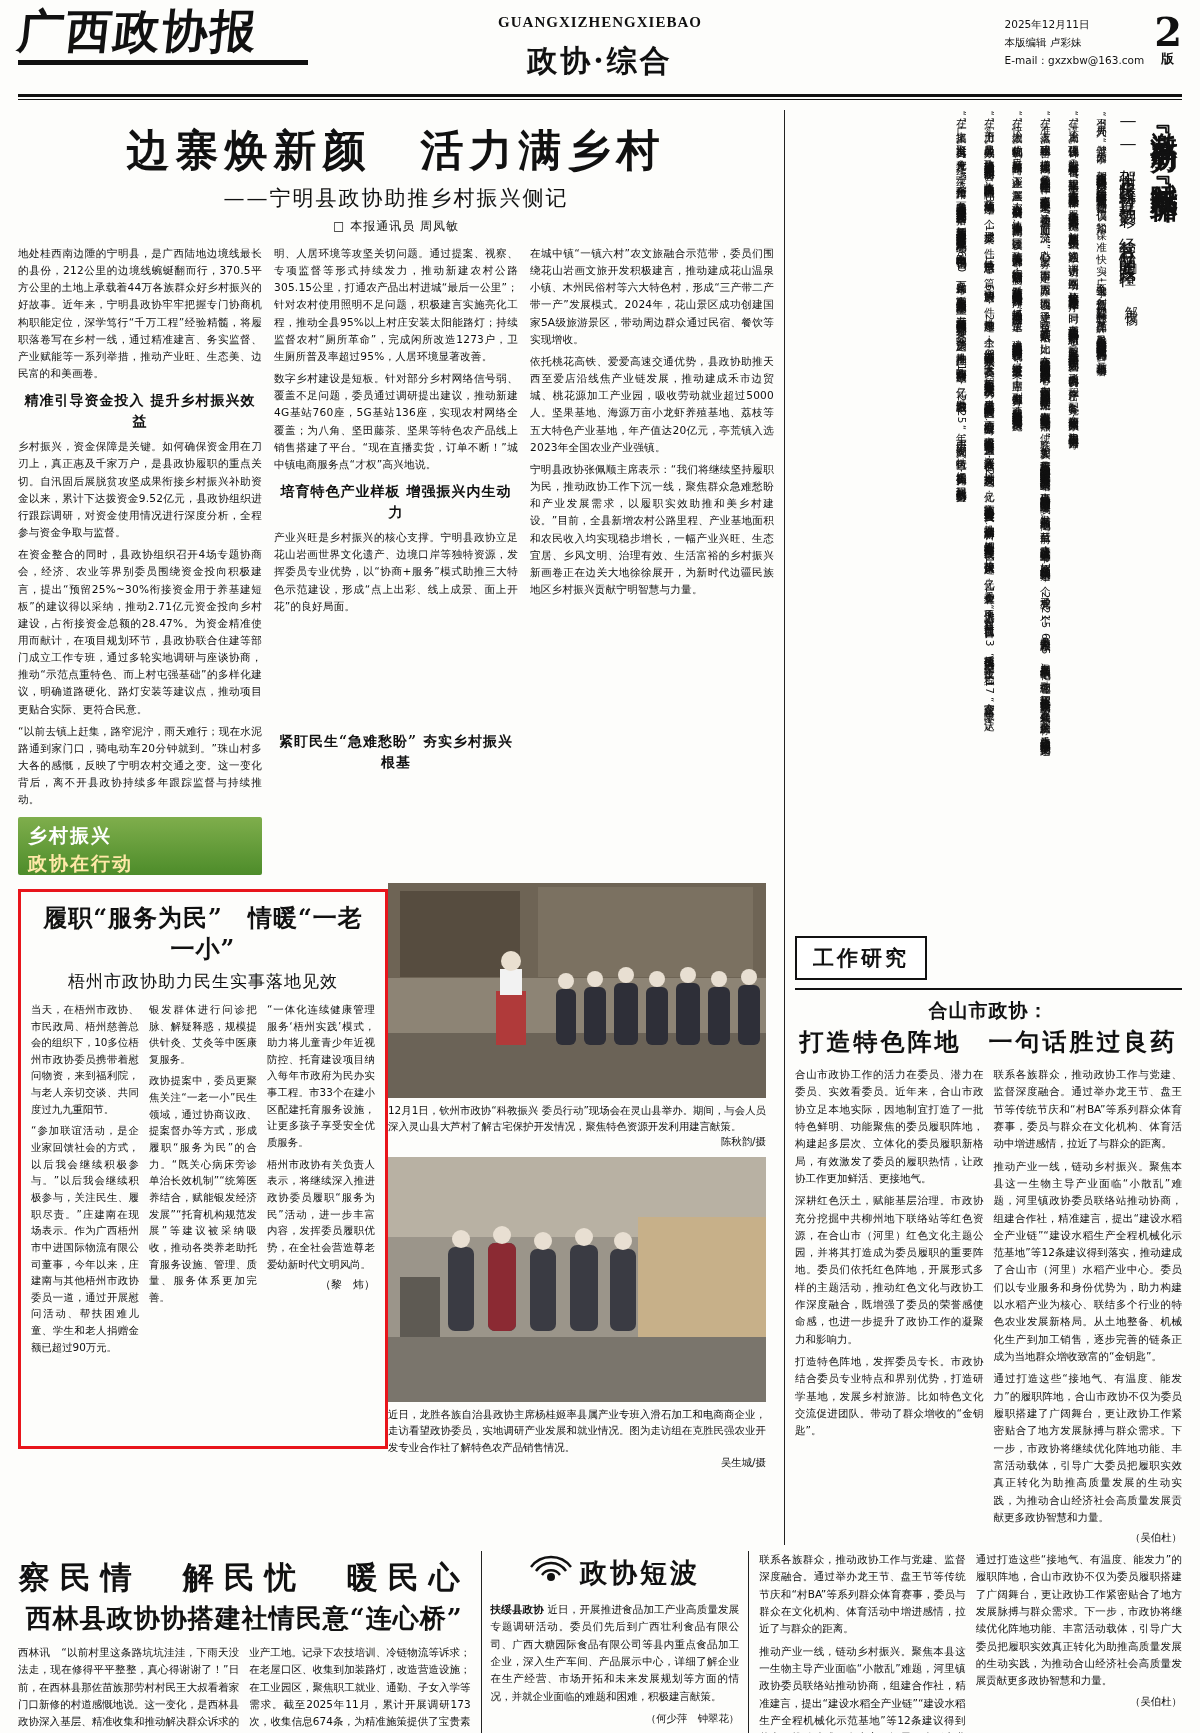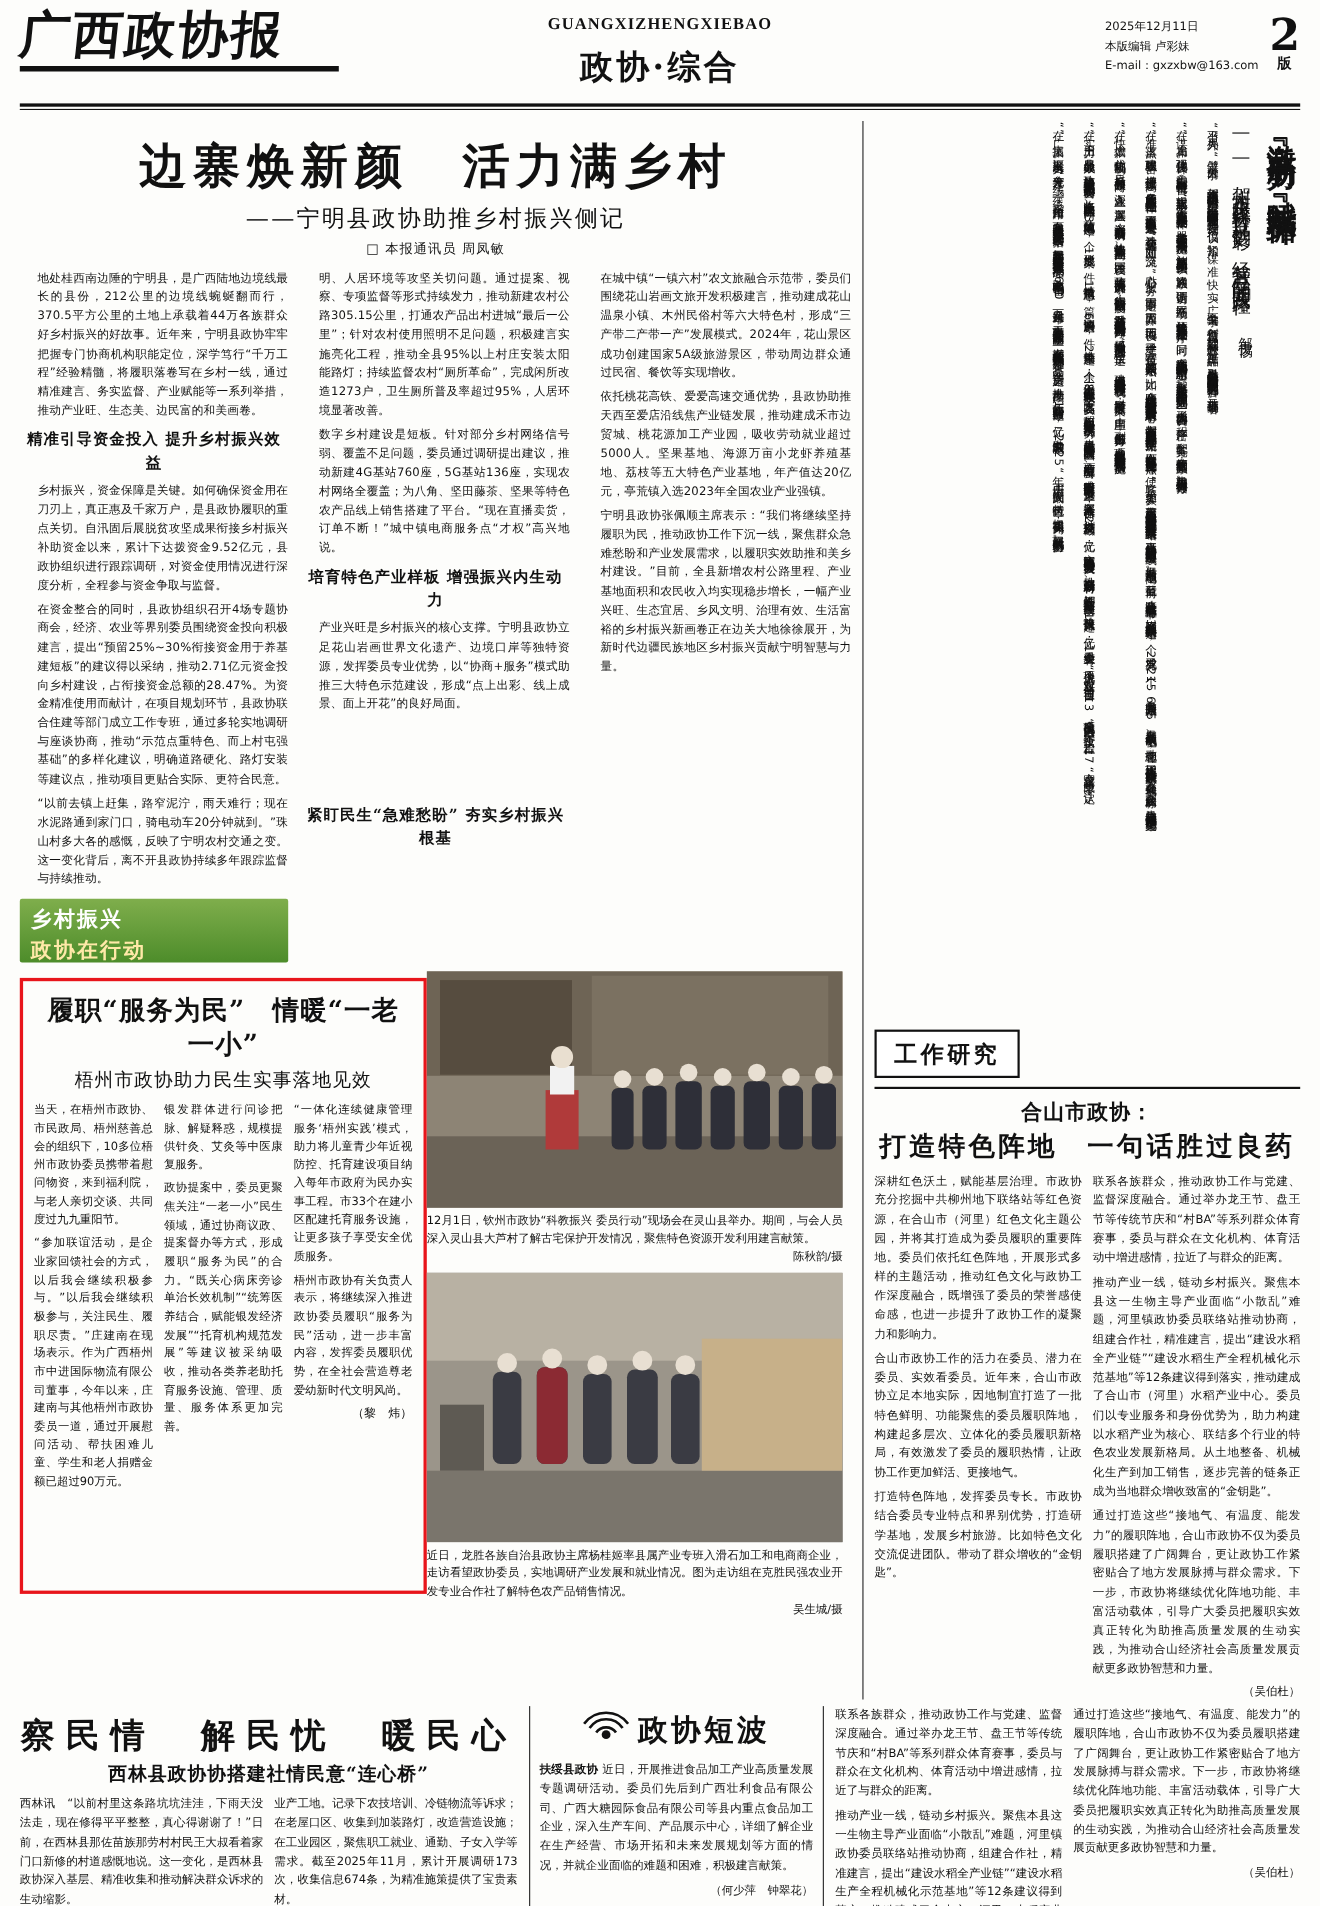--- a/index.html
+++ b/index.html
@@ -64,21 +64,21 @@
   }
   .byline { text-align:center; font-size:12px; letter-spacing:1px; margin-bottom:10px; }
 
   .cols3 { display:flex; gap:12px; }
   .col { width:calc((100% - 24px)/3); }
   .col p, .col .txt {
     font-size:10.6px;
     line-height:1.62;
     text-align:justify;
     text-justify:inter-ideograph;
-    margin:0 0 5px 16px;
+    margin:0 0 5px 0;
     letter-spacing:0.2px;
   }
   .subhd {
     text-align:center;
     font-family:"DejaVu Serif", serif;
     font-weight:bold;
     font-size:14px;
     line-height:1.5;
     margin:8px 0 6px 0;
     letter-spacing:1px;
@@ -175,21 +175,21 @@
   .cols2 .c { width:calc((100% - 10px)/2); }
   .cols2 p { font-size:10.5px; line-height:1.65; text-align:justify; margin:0 0 5px 0; }
 
   
   .bottom-wrap { display:flex; gap:10px; padding:6px 4px 0 4px; }
   .bl { width:455px; }
   .bm { width:270px; border-left:1px solid #222; border-right:1px solid #222; padding:0 9px; }
   .br { width:425px; }
 
   .b-title { font-family:"DejaVu Serif", serif; font-weight:bold; font-size:31px; letter-spacing:10px; text-align:center; margin:6px 0 2px;}
-  .b-sub { font-family:"DejaVu Serif", serif; font-weight:bold; font-size:17px; letter-spacing:1px; text-align:center; margin:0 0 8px;}
+  .b-sub { font-family:"DejaVu Serif", serif; font-weight:bold; font-size:26px; letter-spacing:1px; text-align:center; margin:0 0 8px;}
 
   .shortwave {
     display:flex; align-items:flex-start; justify-content:center; gap:8px;
     margin:4px 0 10px 0;
   }
   .shortwave .sw-text { font-family:"DejaVu Serif", serif; font-weight:bold; font-size:27px; letter-spacing:3px; }
   .sw-icon { width:42px; height:30px; position:relative; }
 
   .news-item { font-size:10.5px; line-height:1.65; text-align:justify; margin:0 0 7px 0; }
   .news-item .lead { font-family:"DejaVu Serif", serif; font-weight:bold; }
@@ -383,22 +383,22 @@
       <div style="text-align:left;">
         <div class="work-study">工作研究</div>
       </div>
 
       <div class="hr-b"></div>
 
       <div class="hs-title">合山市政协：</div>
       <div class="hs-title2">打造特色阵地　一句话胜过良药</div>
       <div class="cols2">
         <div class="c">
+          <p>合山市政协工作的活力在委员、潜力在委员、实效看委员。近年来，合山市政协立足本地实际，因地制宜打造了一批特色鲜明、功能聚焦的委员履职阵地，构建起多层次、立体化的委员履职新格局，有效激发了委员的履职热情，让政协工作更加鲜活、更接地气。</p>
           <p>深耕红色沃土，赋能基层治理。市政协充分挖掘中共柳州地下联络站等红色资源，在合山市（河里）红色文化主题公园，并将其打造成为委员履职的重要阵地。委员们依托红色阵地，开展形式多样的主题活动，推动红色文化与政协工作深度融合，既增强了委员的荣誉感使命感，也进一步提升了政协工作的凝聚力和影响力。</p>
-          <p>合山市政协工作的活力在委员、潜力在委员、实效看委员。近年来，合山市政协立足本地实际，因地制宜打造了一批特色鲜明、功能聚焦的委员履职阵地，构建起多层次、立体化的委员履职新格局，有效激发了委员的履职热情，让政协工作更加鲜活、更接地气。</p>
           <p>打造特色阵地，发挥委员专长。市政协结合委员专业特点和界别优势，打造研学基地，发展乡村旅游。比如特色文化交流促进团队。带动了群众增收的“金钥匙”。</p>
         </div>
         <div class="c">
           <p>联系各族群众，推动政协工作与党建、监督深度融合。通过举办龙王节、盘王节等传统节庆和“村BA”等系列群众体育赛事，委员与群众在文化机构、体育活动中增进感情，拉近了与群众的距离。</p>
           <p>推动产业一线，链动乡村振兴。聚焦本县这一生物主导产业面临“小散乱”难题，河里镇政协委员联络站推动协商，组建合作社，精准建言，提出“建设水稻全产业链”“建设水稻生产全程机械化示范基地”等12条建议得到落实，推动建成了合山市（河里）水稻产业中心。委员们以专业服务和身份优势为，助力构建以水稻产业为核心、联结多个行业的特色农业发展新格局。从土地整备、机械化生产到加工销售，逐步完善的链条正成为当地群众增收致富的“金钥匙”。</p>
           <p>通过打造这些“接地气、有温度、能发力”的履职阵地，合山市政协不仅为委员履职搭建了广阔舞台，更让政协工作紧密贴合了地方发展脉搏与群众需求。下一步，市政协将继续优化阵地功能、丰富活动载体，引导广大委员把履职实效真正转化为助推高质量发展的生动实践，为推动合山经济社会高质量发展贡献更多政协智慧和力量。</p>
           <div class="news-sig">（吴伯杜）</div>
         </div>
       </div>
     </div>

